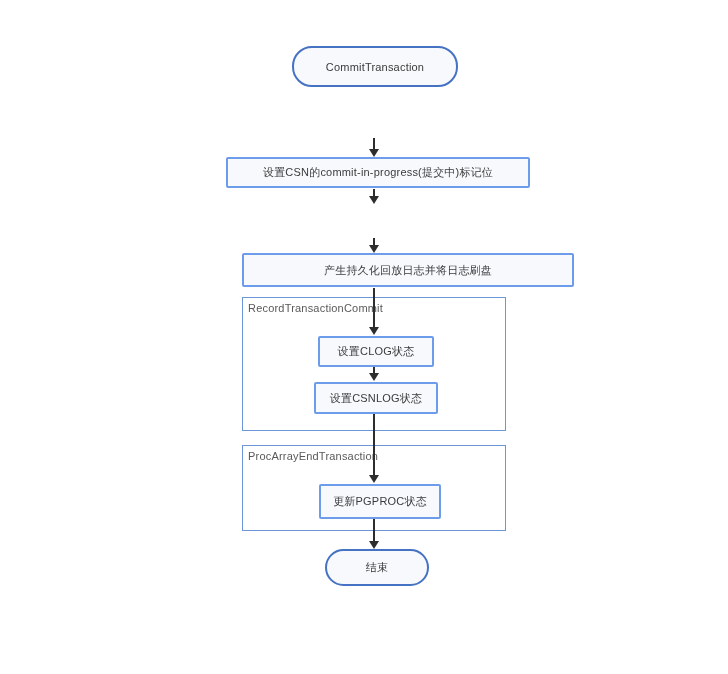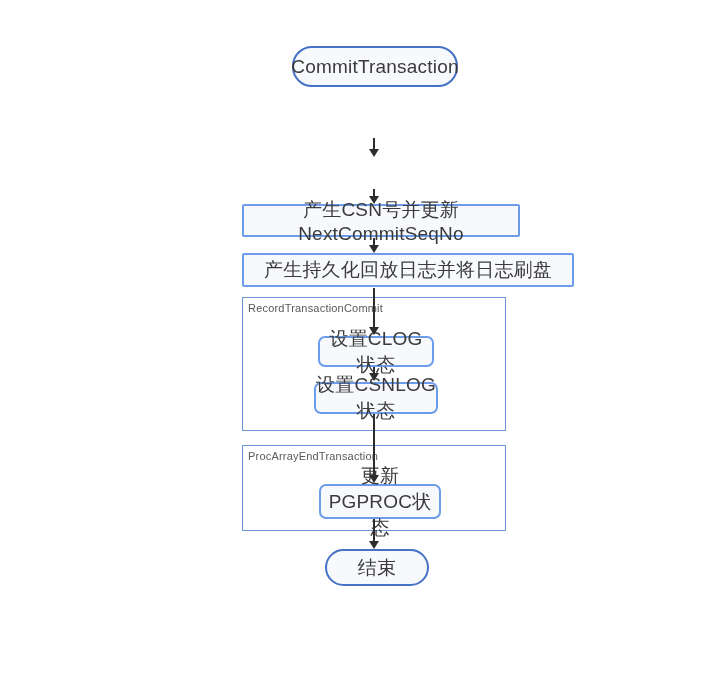--- a/index.html
+++ b/index.html
@@ -19,21 +19,21 @@
     font-family:"Liberation Sans","DejaVu Sans",sans-serif;
     color:var(--text);
     overflow:hidden;
   }
   .node{
     position:absolute;
     display:flex;align-items:center;justify-content:center;
     text-align:center;
     box-sizing:border-box;
     background:var(--node-fill);
-    font-size:19px;
+    font-size:11px;
     letter-spacing:0.2px;
     z-index:2;
   }
   .stadium{
     border:2px solid var(--stadium-border);
     border-radius:20px;
   }
   .pbox{
     border:2px solid var(--process-border);
     border-radius:2px;
@@ -46,21 +46,21 @@
     z-index:1;
   }
   .glabel{
     position:absolute;
     left:5px;top:4px;
     font-size:11px;
     color:var(--group-label-text);
     letter-spacing:0.2px;
     white-space:nowrap;
   }
-  .group .pbox{position:absolute;z-index:2;border-radius:7px;}
+  .group .pbox{position:absolute;z-index:2;}
   .arrow{position:absolute;width:10px;z-index:3;}
   .arrow .shaft{
     position:absolute;left:4px;top:0;bottom:6px;width:2px;
     background:var(--arrow);
   }
   .arrow .head{
     position:absolute;left:0;bottom:0;width:0;height:0;
     border-left:5px solid transparent;
     border-right:5px solid transparent;
     border-top:8px solid var(--arrow);
@@ -91,27 +91,27 @@
 <div class="canvas">
 
   <div class="node stadium n-fn">CommitTransaction</div>
 
 
   <div class="arrow a1">
     <div class="shaft"></div>
     <div class="head"></div>
   </div>
 
+  <div class="node pbox n-b1">设置CSN的commit-in-progress(提交中)标记位</div>
 
   <div class="arrow a2">
     <div class="shaft"></div>
     <div class="head"></div>
   </div>
 
-  <div class="node pbox n-b2">产生CSN号并更新NextCommitSeqNo</div>
 
   <div class="arrow a3">
     <div class="shaft"></div>
     <div class="head"></div>
   </div>
 
   <div class="node pbox n-b3">产生持久化回放日志并将日志刷盘</div>
 
   <div class="arrow a4">
     <div class="shaft"></div>

